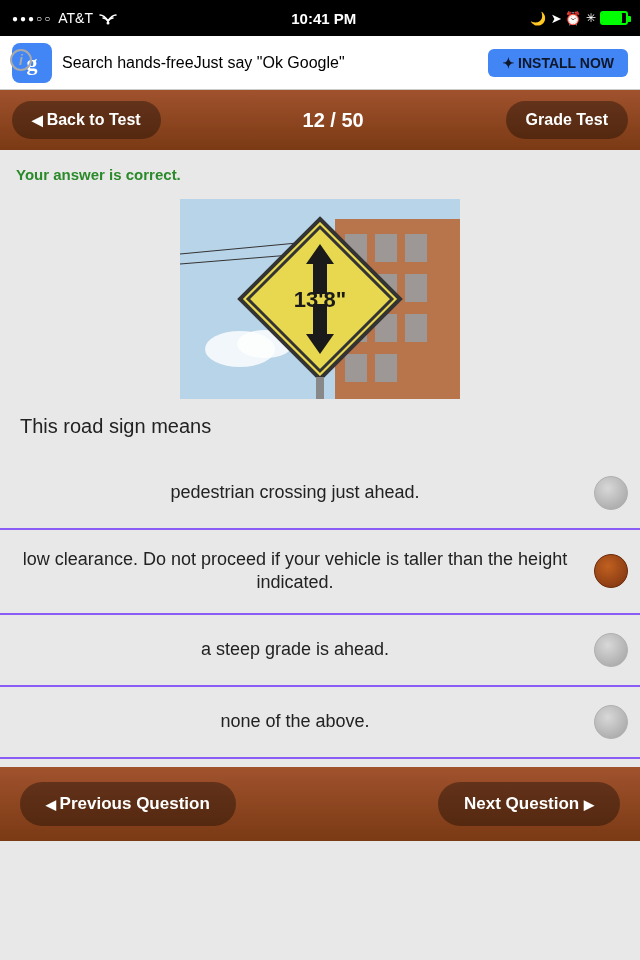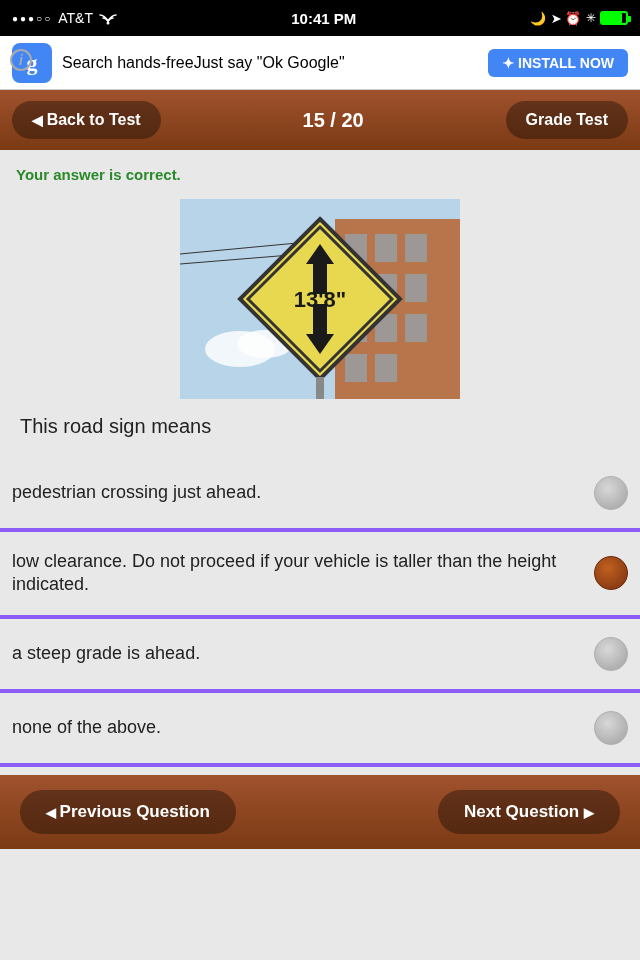--- a/index.html
+++ b/index.html
@@ -50,21 +50,21 @@
     }
     .ad-left { display: flex; align-items: center; gap: 10px; }
     .google-logo {
       width: 40px; height: 40px; background: #4285f4;
       border-radius: 8px; display: flex; align-items: center; justify-content: center;
       font-size: 22px; font-weight: bold; color: #fff; font-family: serif;
     }
     .ad-text-block { display: flex; flex-direction: row; }
     .install-btn {
       background: #4285f4;
-      color: #ffffff;
+      color: #0f172a;
       border: none;
       border-radius: 6px;
       padding: 6px 14px;
       font-size: 14px;
       font-weight: 600;
       cursor: pointer;
       white-space: nowrap;
     }
 
     
@@ -129,23 +129,24 @@
       padding: 0 4px;
     }
 
     
     .answers { margin-bottom: 8px; }
     .answer-row {
       display: flex;
       align-items: center;
       justify-content: space-between;
       padding: 18px 12px;
-      border-bottom: 4px solid #8b5cf6;
+      border-bottom: 2px solid #8b5cf6;
       background: #e8e8e8;
       cursor: pointer;
+      text-align: center;
     }
     .answer-text {
       font-size: 18px;
       color: #222;
       flex: 1;
       line-height: 1.3;
       padding-right: 16px;
     }
     .radio-btn {
       width: 34px;
@@ -235,21 +236,21 @@
       <span>Just say "Ok Google"</span>
     </div>
   </div>
   <button class="install-btn">✦ INSTALL NOW</button>
 </div>
 
 <div class="nav-bar">
   <button class="nav-btn">
     <span>Back to Test</span>
   </button>
-  <span class="nav-counter">15 / 20</span>
+  <span class="nav-counter">12 / 50</span>
   <button class="nav-btn nav-btn-right">
     <span>Grade Test</span>
   </button>
 </div>
 
 <div class="content">
 
   <div class="correct-msg">Your answer is correct.</div>
 
   <div class="sign-container">

